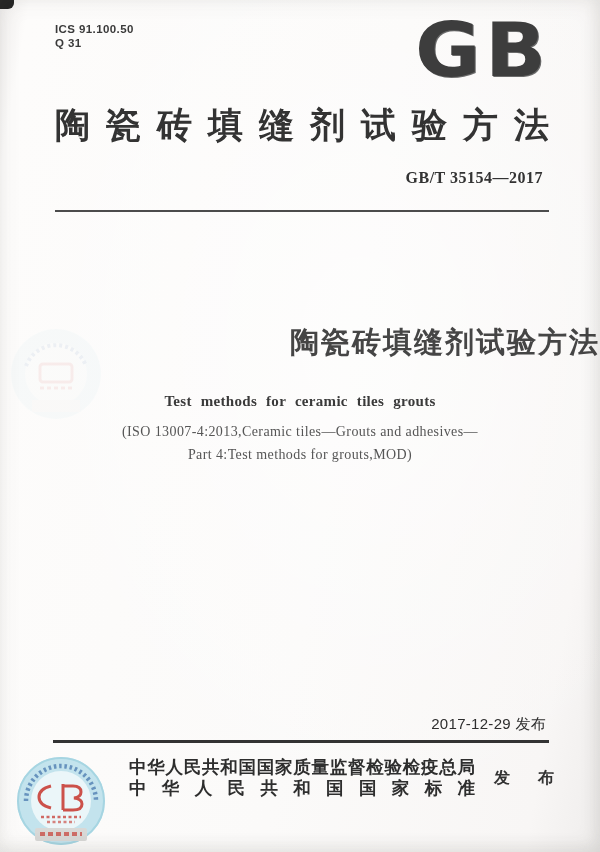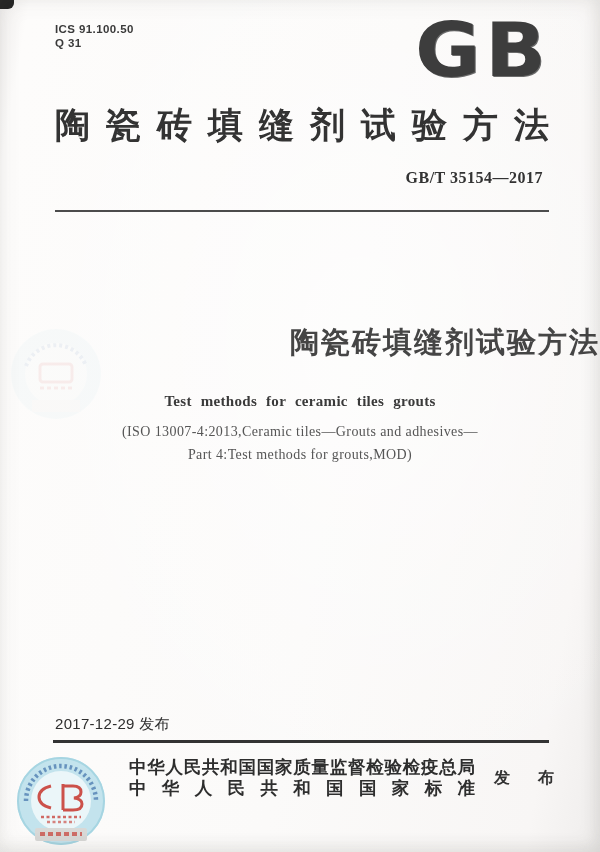--- a/index.html
+++ b/index.html
@@ -67,21 +67,21 @@
     position:absolute; left:0; right:0; top:420px;
     text-align:center; font-size:14px; line-height:23px; color:#555;
     letter-spacing:.4px;
   }
   .stamp-faint{
     position:absolute; left:8px; top:326px; width:96px; height:100px;
     opacity:.08; pointer-events:none;
   }
   .date-row{
     position:absolute; left:55px; right:54px; top:715px;
-    display:flex; justify-content:flex-start;
+    display:flex; justify-content:flex-end;
     font-family:"Liberation Sans","DejaVu Sans",sans-serif;
     font-size:15px; color:#2e2e2e; letter-spacing:.3px;
   }
   .rule-bottom{
     position:absolute; left:53px; right:51px; top:740px; height:2.5px;
     background:#333;
   }
   .authority{
     position:absolute; left:129px; top:757px; width:346px;
     font-weight:bold; font-size:17.5px; line-height:20.5px; color:#2e2e2e;

